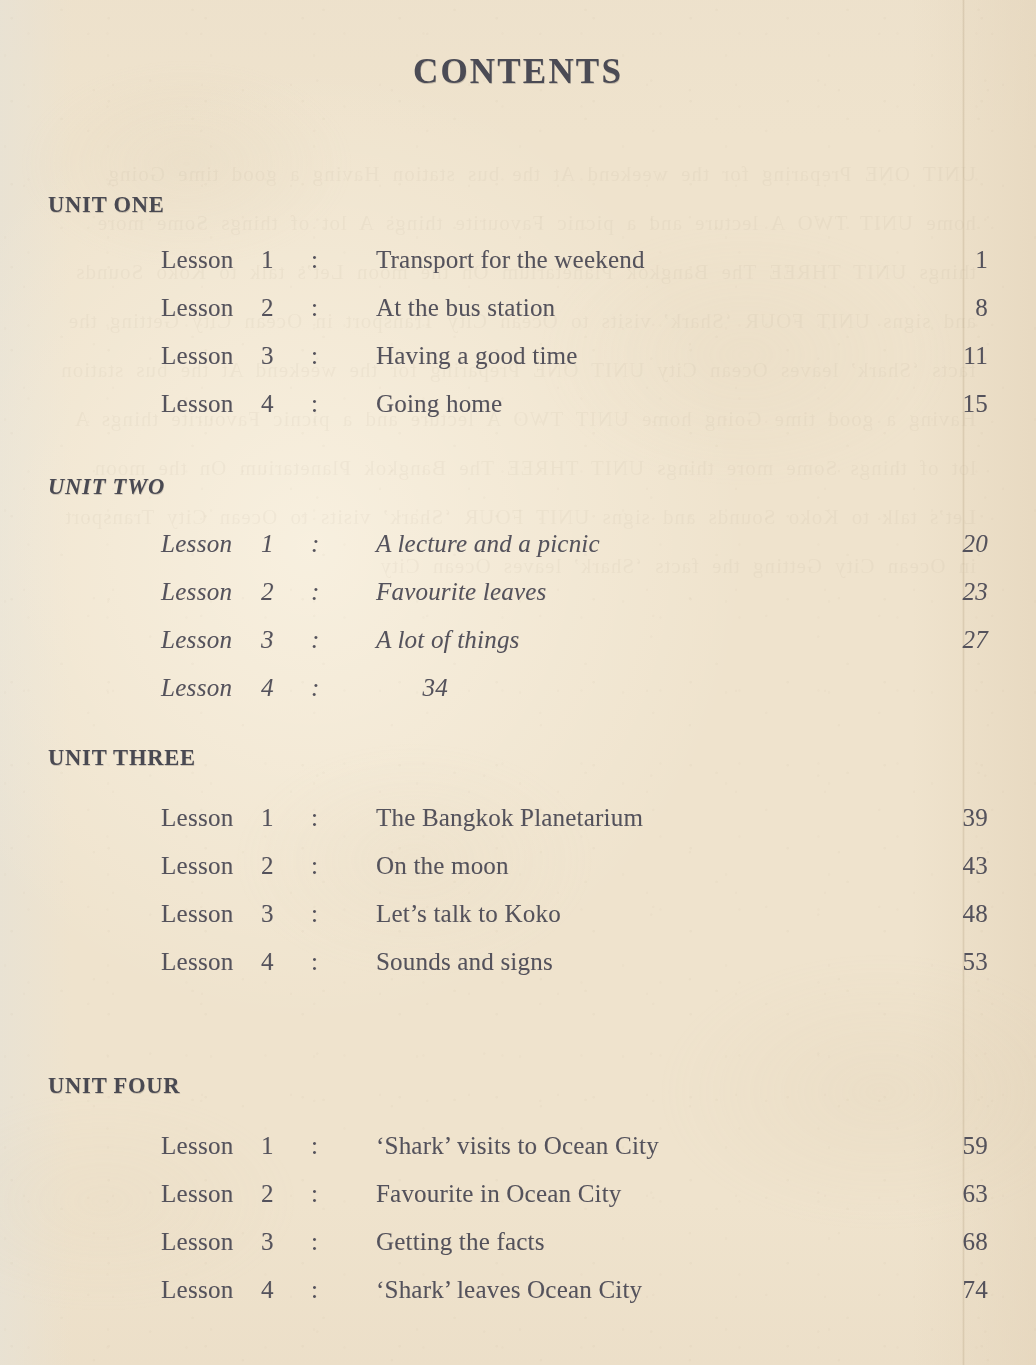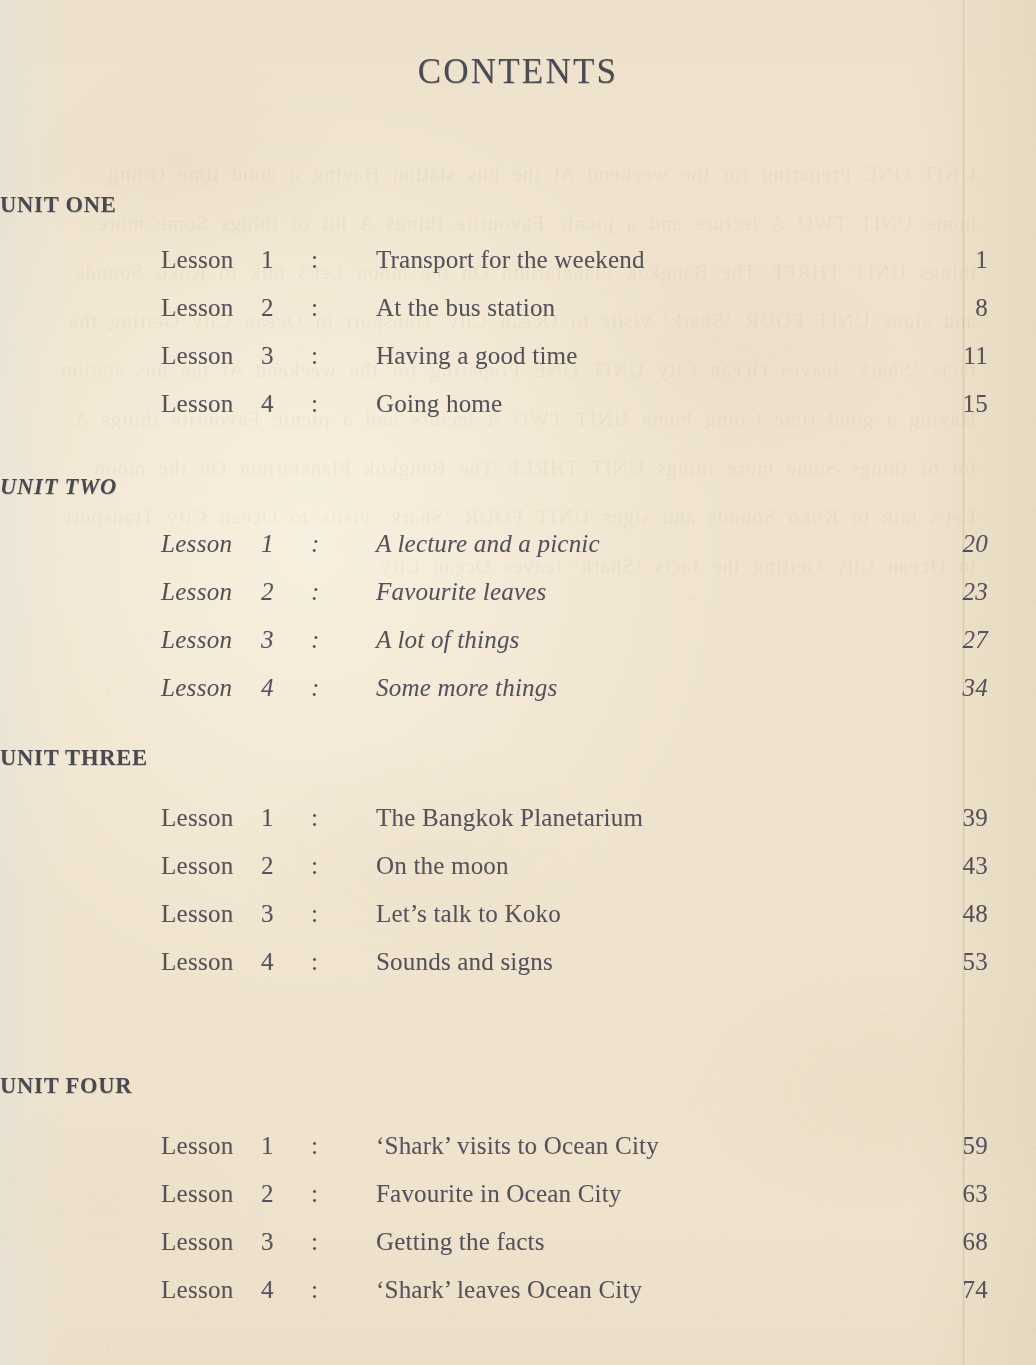--- a/index.html
+++ b/index.html
@@ -84,36 +84,37 @@
     font-family: "Liberation Serif", serif;
   }
 
   .content {
     position: relative;
     z-index: 3;
   }
 
   .page-title {
     text-align: center;
-    font-weight: normal;
+    font-weight: bold;
     font-size: 35px;
     letter-spacing: 2.2px;
     color: #4b4b55;
     padding-top: 52px;
     text-shadow: 0.5px 0.5px 0 rgba(90,84,74,0.28);
   }
 
   .unit {
     margin-top: 0;
   }
   .unit-heading {
     font-weight: bold;
     font-size: 22.5px;
     letter-spacing: 0.8px;
     color: #494952;
+    padding-left: 48px;
     text-shadow: 0.5px 0.5px 0 rgba(90,84,74,0.25);
   }
 
   .lesson-row {
     display: flex;
     align-items: baseline;
     font-size: 25px;
     color: #54525c;
     height: 48px;
     padding-left: 16px;
@@ -212,21 +213,20 @@
               <span class="lesson-word">Lesson</span>
               <span class="lesson-num">3</span>
               <span class="lesson-colon">:</span>
               <span class="lesson-title">A lot of things</span>
               <span class="lesson-page">27</span>
             </div>
             <div class="lesson-row">
               <span class="lesson-word">Lesson</span>
               <span class="lesson-num">4</span>
               <span class="lesson-colon">:</span>
-              <span class="lesson-title">Some more things</span>
               <span class="lesson-page">34</span>
             </div>
           </div>
         </div>
         <div class="unit" style="margin-top: 23px;">
           <div class="unit-heading">UNIT THREE</div>
           <div style="margin-top: 33px;">
             <div class="lesson-row">
               <span class="lesson-word">Lesson</span>
               <span class="lesson-num">1</span>

